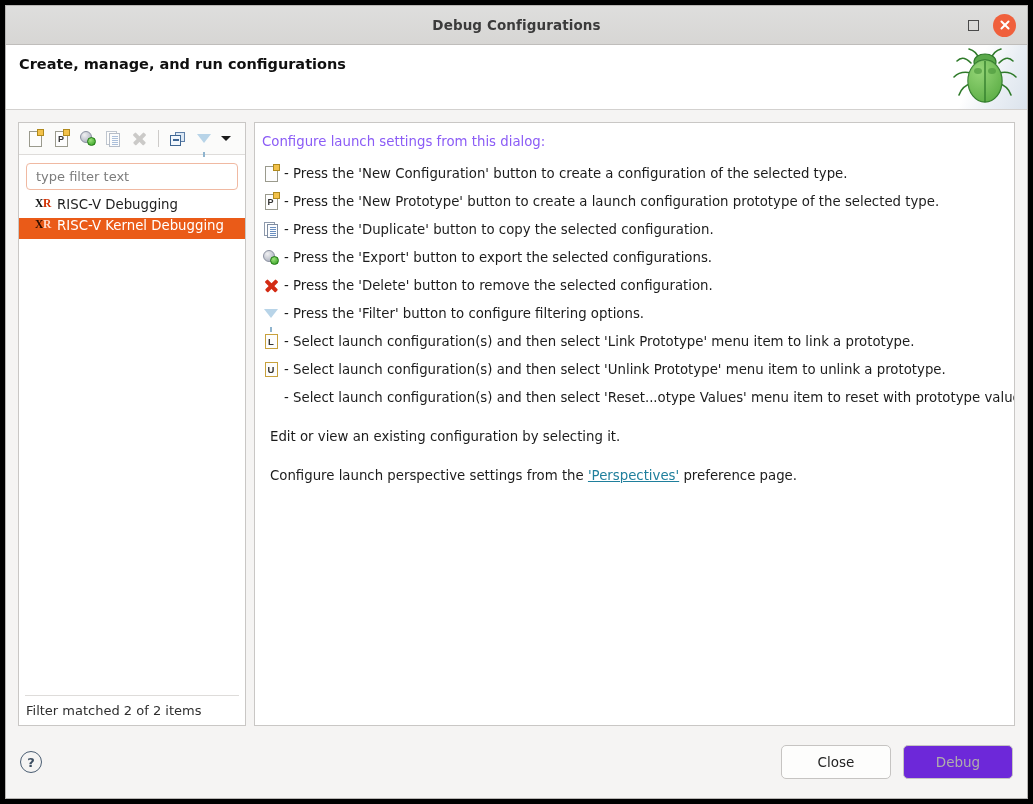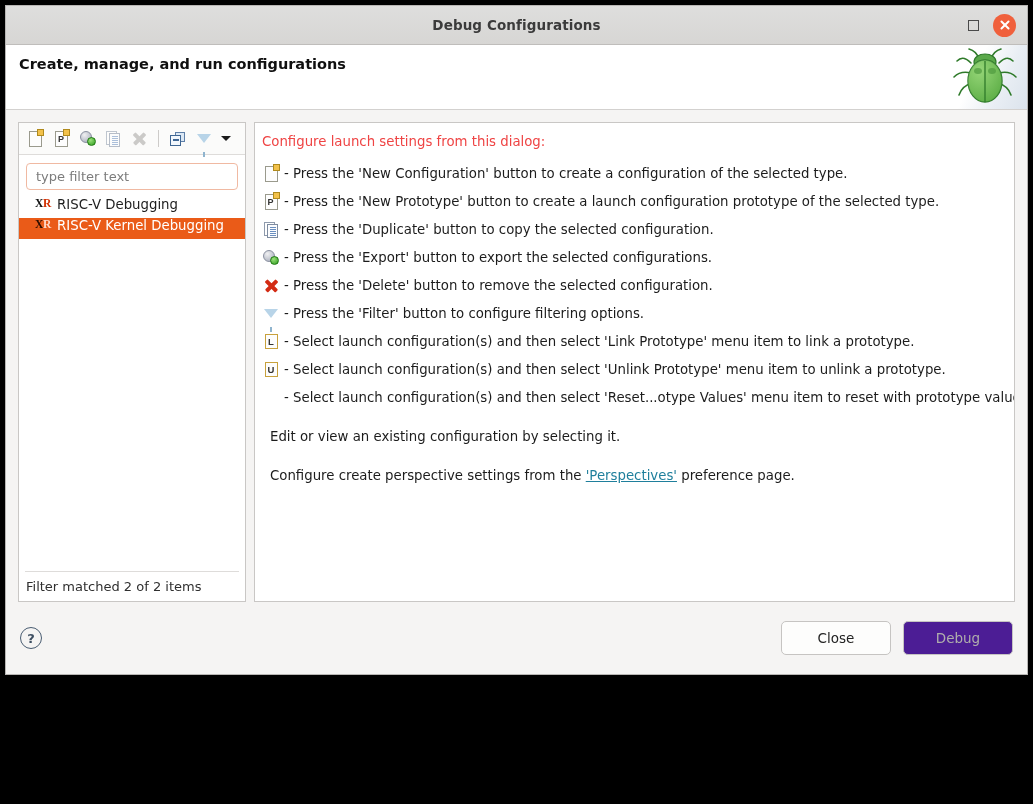--- a/index.html
+++ b/index.html
@@ -13,21 +13,21 @@
     overflow: hidden;
     font-family: "DejaVu Sans", "Liberation Sans", sans-serif;
   }
 
   
   #window {
     position: absolute;
     left: 5px;
     top: 5px;
     width: 1023px;
-    height: 670px;
+    height: 794px;
     background: #f5f4f3;
     border: 1px solid #b8b6b4;
     box-sizing: border-box;
     display: flex;
     flex-direction: column;
   }
 
   
   #titlebar {
     height: 38px;
@@ -241,21 +241,21 @@
   #right-pane {
     flex: 1;
     background: #ffffff;
     border: 1px solid #c9c7c5;
     box-sizing: border-box;
     padding: 11px 10px 10px 5px;
     overflow: hidden;
   }
   #intro-line {
     font-size: 13.3px;
-    color: #ef4444;
+    color: #8b5cf6;
     margin: 0 0 6px 2px;
   }
   .bullet {
     display: flex;
     align-items: flex-end;
     min-height: 28px;
     font-size: 13.3px;
     color: #1c1c1c;
   }
   .bullet .ic {
@@ -319,21 +319,21 @@
     border-radius: 5px;
     background: #fdfdfc;
     font-size: 13.5px;
     color: #232323;
     font-family: "DejaVu Sans", "Liberation Sans", sans-serif;
     cursor: pointer;
     margin-left: 12px;
   }
   .dlg-btn.disabled {
     color: #b0aeac;
-    background: #4c1d95;
+    background: #6d28d9;
     cursor: default;
   }
 
   
   .ico-doc {
     position: relative;
     width: 13px; height: 16px;
     background: #fdfdfd;
     border: 1px solid #9a9a8d;
     box-sizing: border-box;
@@ -653,21 +653,21 @@
 
       <div class="bullet noicon">
         <span class="ic"></span>
         <span class="txt">- Select launch configuration(s) and then select 'Reset...otype Values' menu item to reset with prototype values.</span>
       </div>
 
       <div class="spacer-line"></div>
       <div class="para">Edit or view an existing configuration by selecting it.</div>
 
       <div class="spacer-line"></div>
-      <div class="para"><span>Configure create perspective settings from the </span><span class="link">'Perspectives'</span><span> preference page.</span></div>
+      <div class="para"><span>Configure launch perspective settings from the </span><span class="link">'Perspectives'</span><span> preference page.</span></div>
     </div>
   </div>
 
   <div id="footer">
     <div id="help-icon">?</div>
     <div id="footer-spacer"></div>
     <button class="dlg-btn">Close</button>
     <button class="dlg-btn disabled">Debug</button>
   </div>
 

